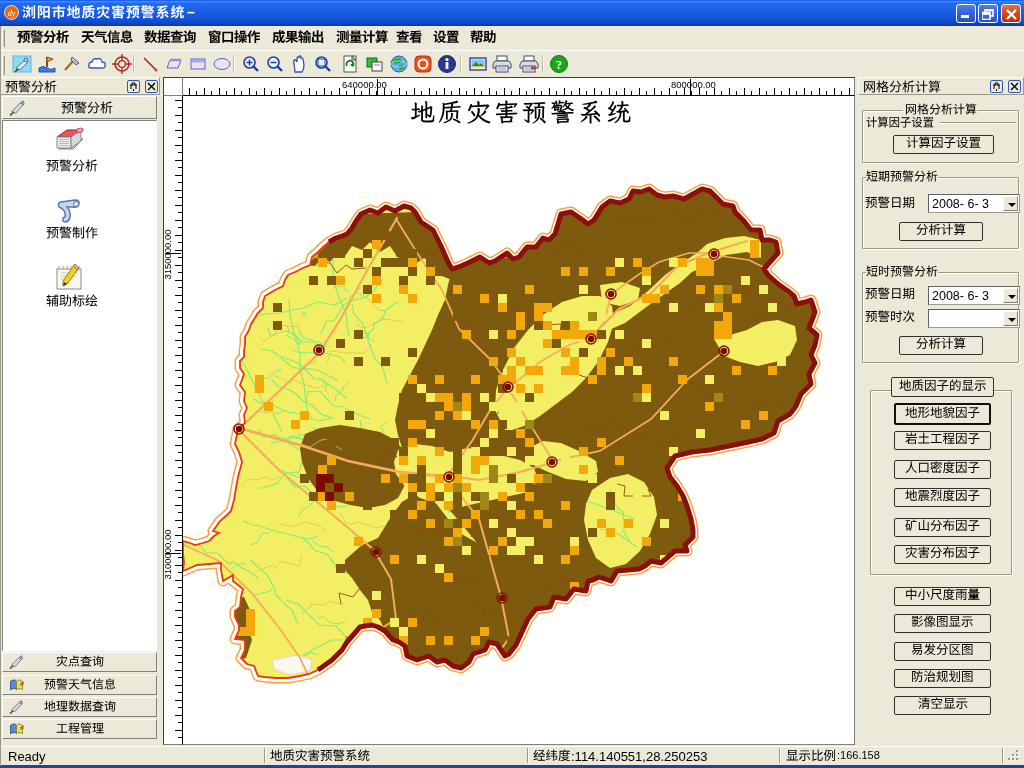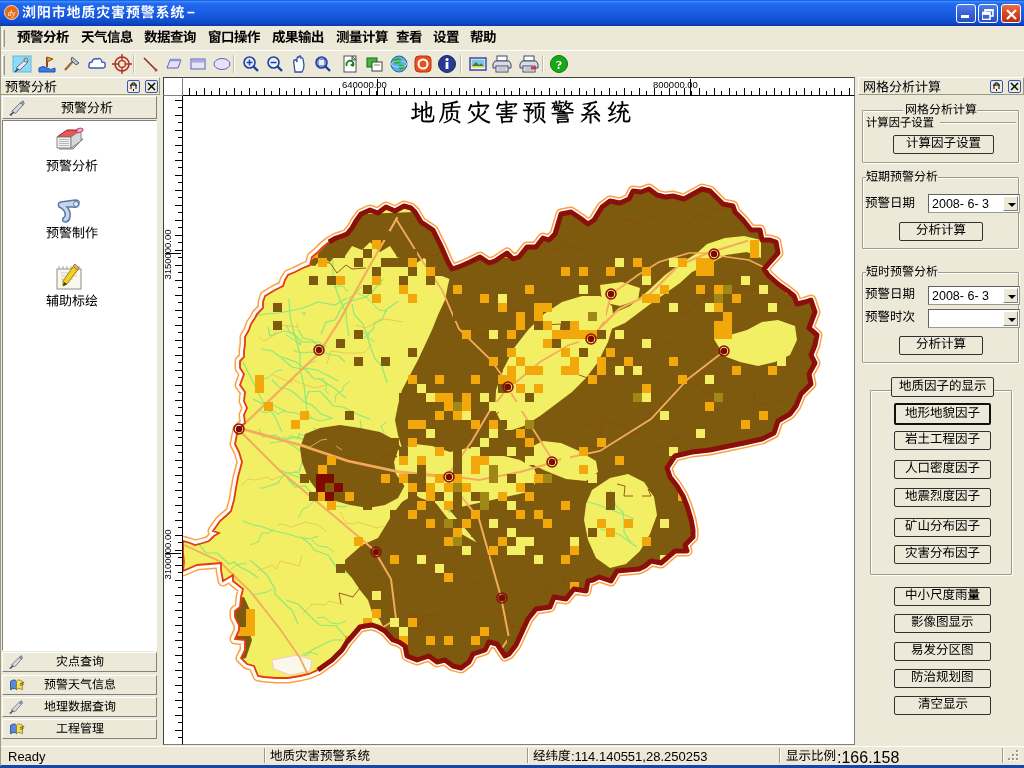--- a/index.html
+++ b/index.html
@@ -738,21 +738,21 @@
     <use href="#g113" x="1000"></use>
     <use href="#g87" x="2000"></use>
   </svg>
 <span style="position:absolute;left:571px;top:749px;font-size:13px">:114.140551,28.250253</span>
 <svg class="cj" style="left:786.0px;top:750.0px;width:50.0px;height:12.5px;fill:#000;" viewBox="0 0 4000 1000" preserveAspectRatio="none">
     <use href="#g78" x="0"></use>
     <use href="#g79" x="1000"></use>
     <use href="#g114" x="2000"></use>
     <use href="#g115" x="3000"></use>
   </svg>
-<span style="position:absolute;left:837px;top:749px;font-size:16px">:166.158</span>
+<span style="position:absolute;left:837px;top:749px;font-size:11px">:166.158</span>
 <svg style="position:absolute;left:1008px;top:750px" width="13" height="13" viewBox="0 0 13 13">
     <g fill="#fff">
       <rect x="9" y="9" width="2" height="2"></rect>
       <rect x="9" y="5" width="2" height="2"></rect>
       <rect x="5" y="9" width="2" height="2"></rect>
       <rect x="9" y="1" width="2" height="2"></rect>
       <rect x="5" y="5" width="2" height="2"></rect>
       <rect x="1" y="9" width="2" height="2"></rect>
     </g>
     <g fill="#9C9A84">
@@ -857,21 +857,21 @@
       <rect x="636" y="11" width="1" height="7"></rect>
       <rect x="643" y="14" width="1" height="4"></rect>
       <rect x="651" y="11" width="1" height="7"></rect>
       <rect x="658" y="14" width="1" height="4"></rect>
       <rect x="666" y="11" width="1" height="7"></rect>
       <rect x="194" y="2" width="1" height="16"></rect>
       <rect x="507" y="2" width="1" height="16"></rect>
     </g>
   </svg>
 <div class="rlab" style="left:342px;top:79px">640000.00</div>
-<div class="rlab" style="left:653px;top:79px">800000.00</div>
+<div class="rlab" style="left:671px;top:79px">800000.00</div>
 <svg style="position:absolute;left:163px;top:96px" width="19" height="649" viewBox="0 0 19 649">
     <g fill="#000">
       <rect x="12" y="4" width="7" height="1"></rect>
       <rect x="15" y="11" width="4" height="1"></rect>
       <rect x="12" y="19" width="7" height="1"></rect>
       <rect x="15" y="26" width="4" height="1"></rect>
       <rect x="12" y="34" width="7" height="1"></rect>
       <rect x="15" y="41" width="4" height="1"></rect>
       <rect x="12" y="49" width="7" height="1"></rect>
       <rect x="15" y="56" width="4" height="1"></rect>

